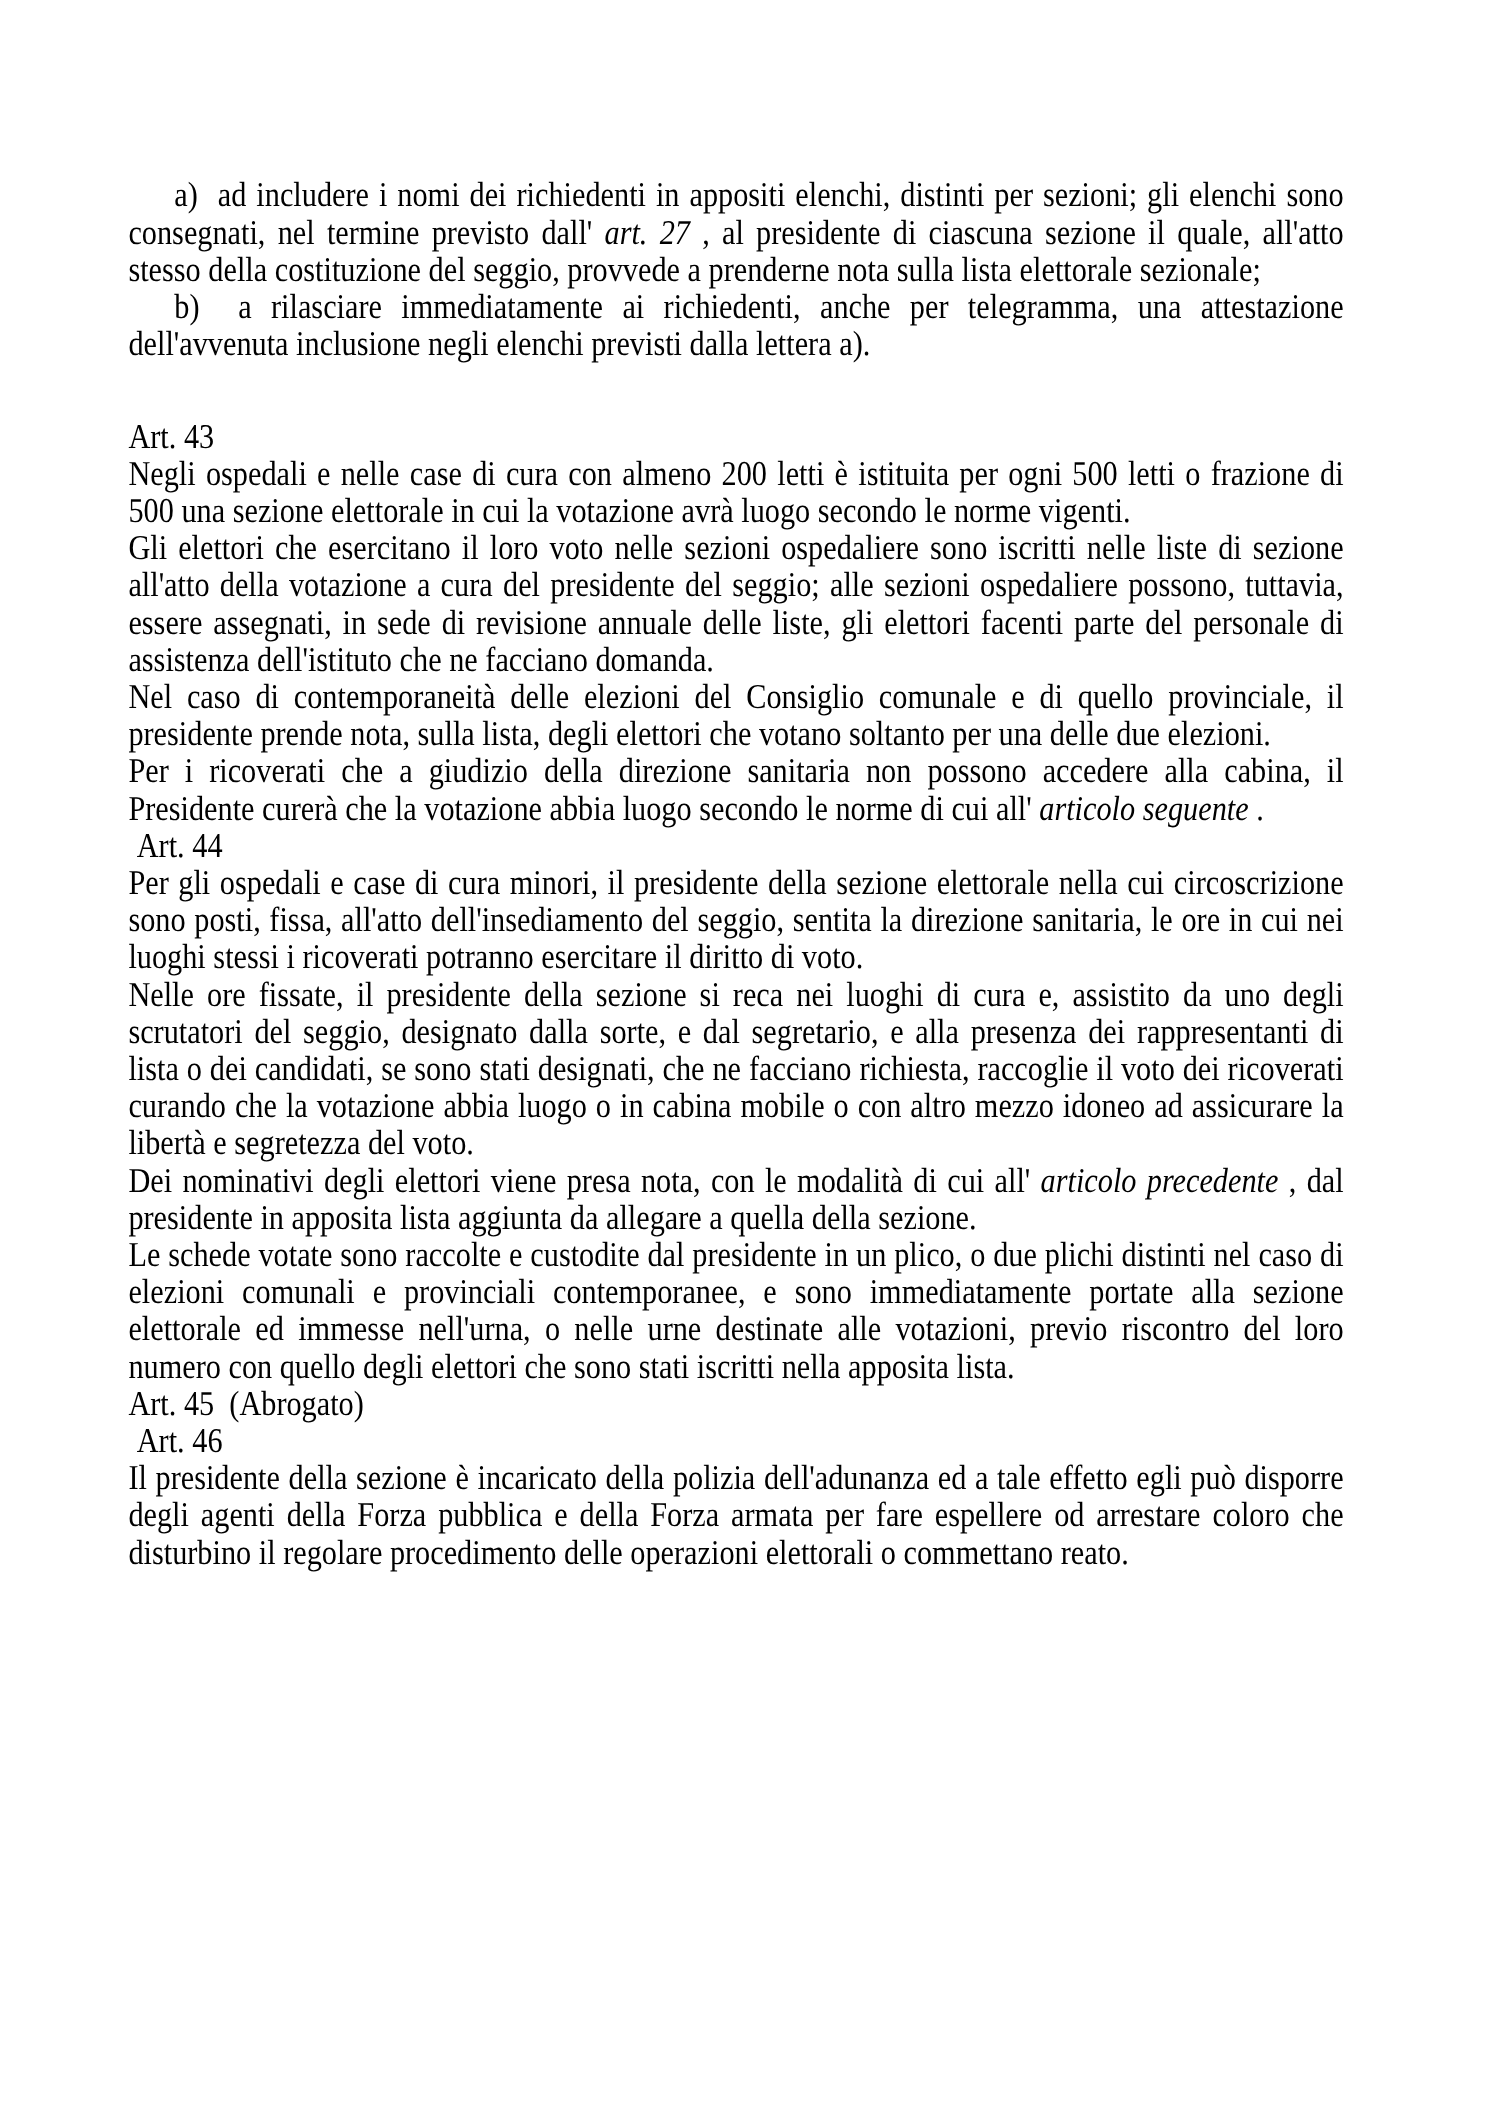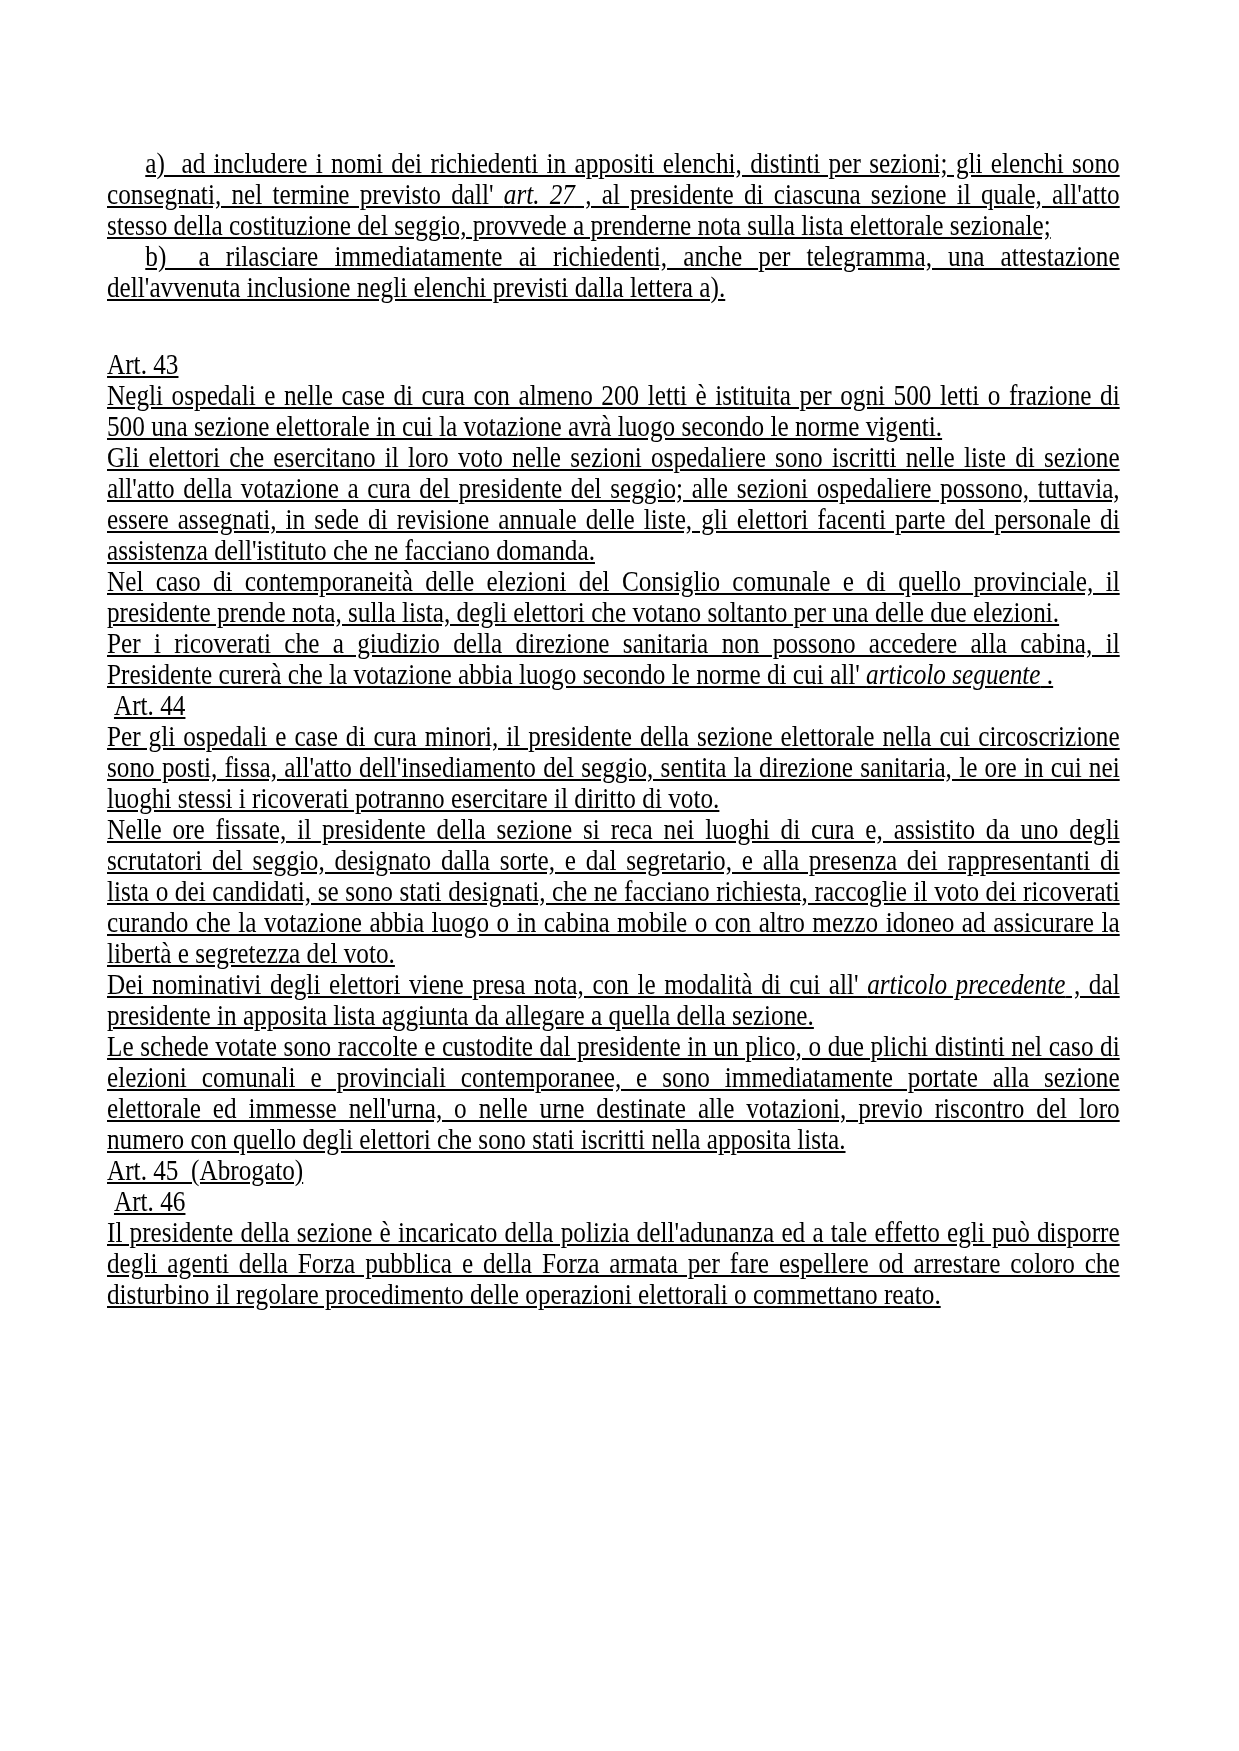--- a/index.html
+++ b/index.html
@@ -9,21 +9,20 @@
     background: #ffffff;
     color: #000000;
     overflow: hidden;
     font-family: "Liberation Serif", "DejaVu Serif", serif;
   }
   .page {
     box-sizing: border-box;
     width: 1239px;
     height: 1751px;
     padding: 148px 0 0 107px;
-    text-decoration: underline;
   }
   
   .text-col {
     width: 1164px;
     transform: scaleX(0.87);
     transform-origin: 0 0;
     font-size: 29px;
     line-height: 31px;
     letter-spacing: 0;
   }

